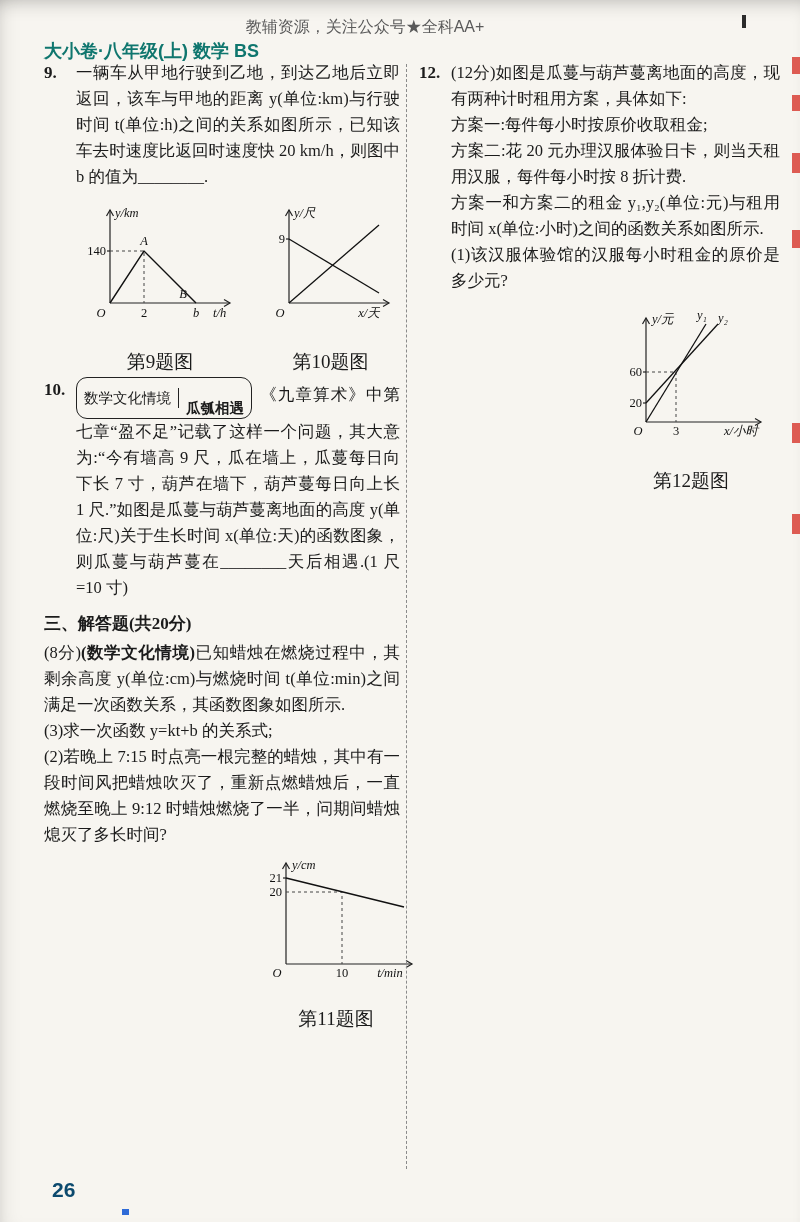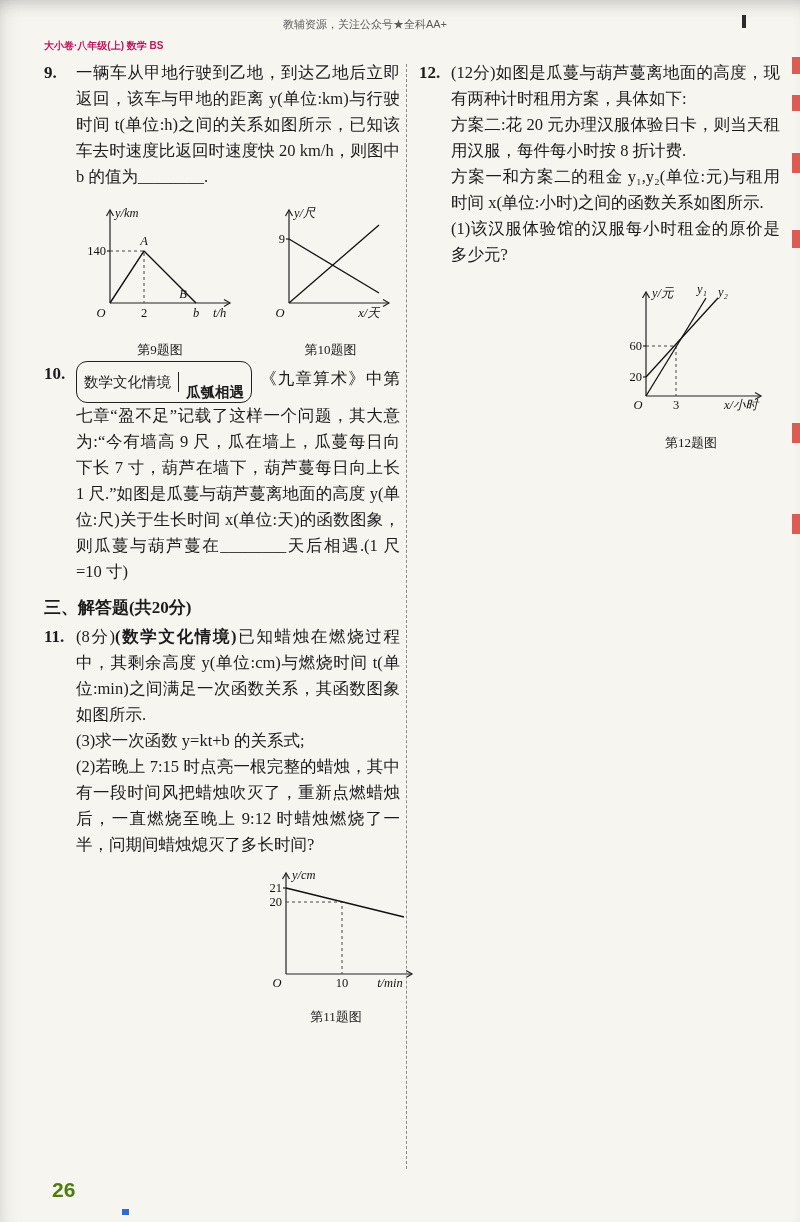--- a/index.html
+++ b/index.html
@@ -10,27 +10,27 @@
     width: 800px; height: 1222px;
     margin: 0 auto;
     background: #f7f5f0;
     font-family: "Liberation Serif", "DejaVu Serif", serif;
     color: #1b1b1b;
     overflow: hidden;
     box-shadow: inset 0 14px 20px -14px rgba(0,0,0,.28), inset 16px 0 24px -20px rgba(0,0,0,.18);
   }
   .promo {
     position: absolute; top: 17px; left: 0; right: 70px;
-    text-align: center; font-size: 11px; color: #5a5a5a;
+    text-align: center; font-size: 16px; color: #5a5a5a;
     font-family: "Liberation Sans", sans-serif;
   }
   .corner-mark { position: absolute; top: 15px; right: 54px; width: 4px; height: 13px; background: #2b2b2b; }
   .edition {
     position: absolute; top: 39px; left: 44px;
-    font-size: 10px; font-weight: bold; color: #be185d;
+    font-size: 18px; font-weight: bold; color: #0f766e;
     font-family: "Liberation Sans", sans-serif;
   }
   .columns { position: absolute; top: 60px; left: 44px; width: 736px; display: flex; }
   .col-left { width: 356px; }
   .divider { width: 0; border-left: 1px dashed #8a8a8a; margin: 4px 4px 0 6px; height: 1105px; }
   .col-right { flex: 1; padding-left: 8px; }
 
   .problem { display: flex; margin-bottom: 3px; }
   .pnum { flex: 0 0 32px; font-weight: bold; font-size: 17px; line-height: 26px; }
   .ptext { flex: 1; font-size: 16.5px; line-height: 26px; text-align: justify; }
@@ -43,31 +43,31 @@
     display: inline-flex; align-items: center;
     border: 1.6px solid #222; border-radius: 11px;
     padding: 0 7px; font-size: 14.5px; line-height: 20px;
     vertical-align: -3px; margin-right: 3px; background: #f7f5f0; justify-content: center;
   }
   .badge-l { padding-right: 7px; border-right: 1.4px solid #222; }
   .badge-r { padding-left: 7px; font-weight: bold; margin-top: 20px; }
 
   .figrow { display: flex; justify-content: space-between; padding: 8px 2px 2px 36px; }
   .fig { display: flex; flex-direction: column; align-items: center; }
-  .figcap { font-size: 13px; margin-top: 10px; }
+  .figcap { font-size: 19px; margin-top: 18px; }
   .fig11wrap { margin: 6px 0 0 208px; width: 168px; display: flex; flex-direction: column; align-items: center; }
   .fig12wrap { margin: 14px 0 0 192px; width: 160px; display: flex; flex-direction: column; align-items: center; }
 
   svg text { font-size: 12.5px; font-family: "Liberation Serif", serif; fill: #111; }
   svg .it { font-style: italic; }
 
   .pagenum {
     position: absolute; left: 52px; bottom: 20px;
     font-size: 21px; font-weight: bold;
-    font-family: "Liberation Sans", sans-serif; color: #4d7c0f;
+    font-family: "Liberation Sans", sans-serif; color: #0c4a6e;
   }
   .bluedot { position: absolute; left: 122px; bottom: 7px; width: 7px; height: 6px; background: #2f6bd7; }
   .emark { position: absolute; right: 0; width: 8px; background: #d9453c; opacity: .88; }
 </style>
 </head>
 <body>
 
 <div class="page">
 
   <div class="promo">教辅资源，关注公众号★全科AA+</div>
@@ -138,21 +138,20 @@
             <span class="badge-l">数学文化情境</span>
             <span class="badge-r">瓜瓠相遇</span>
           </span>
           <span>《九章算术》中第七章“盈不足”记载了这样一个问题，其大意为:“今有墙高 9 尺，瓜在墙上，瓜蔓每日向下长 7 寸，葫芦在墙下，葫芦蔓每日向上长 1 尺.”如图是瓜蔓与葫芦蔓离地面的高度 y(单位:尺)关于生长时间 x(单位:天)的函数图象，则瓜蔓与葫芦蔓在________天后相遇.(1 尺=10 寸)</span>
         </div>
       </div>
 
       <div class="sect">三、解答题(共20分)</div>
 
       <div class="problem">
-        <span class="pnum">11.</span>
         <div class="ptext">
           <span>(8分)</span><span class="tagb">(数学文化情境)</span><span>已知蜡烛在燃烧过程中，其剩余高度 y(单位:cm)与燃烧时间 t(单位:min)之间满足一次函数关系，其函数图象如图所示.</span>
           <div>(3)求一次函数 y=kt+b 的关系式;</div>
           <div>(2)若晚上 7:15 时点亮一根完整的蜡烛，其中有一段时间风把蜡烛吹灭了，重新点燃蜡烛后，一直燃烧至晚上 9:12 时蜡烛燃烧了一半，问期间蜡烛熄灭了多长时间?</div>
         </div>
       </div>
 
       <div class="fig11wrap">
         <svg width="168" height="134" viewBox="0 0 168 134">
           <g stroke="#222" stroke-width="1.2" fill="none">
@@ -179,20 +178,21 @@
     </div>
 
     <div class="divider"></div>
 
     <div class="col-right">
 
       <div class="problem">
         <span class="pnum">12.</span>
         <div class="ptext">
           <span>(12分)</span><span>如图是瓜蔓与葫芦蔓离地面的高度，现有两种计时租用方案，具体如下:</span>
+          <div>方案一:每件每小时按原价收取租金;</div>
           <div>方案二:花 20 元办理汉服体验日卡，则当天租用汉服，每件每小时按 8 折计费.</div>
           <div>方案一和方案二的租金 y₁,y₂(单位:元)与租用时间 x(单位:小时)之间的函数关系如图所示.</div>
           <div>(1)该汉服体验馆的汉服每小时租金的原价是多少元?</div>
         </div>
       </div>
 
       <div class="fig12wrap">
         <svg width="155" height="142" viewBox="0 0 155 142">
           <g stroke="#222" stroke-width="1.2" fill="none">
             <line x1="32" y1="114" x2="32" y2="10"></line>

